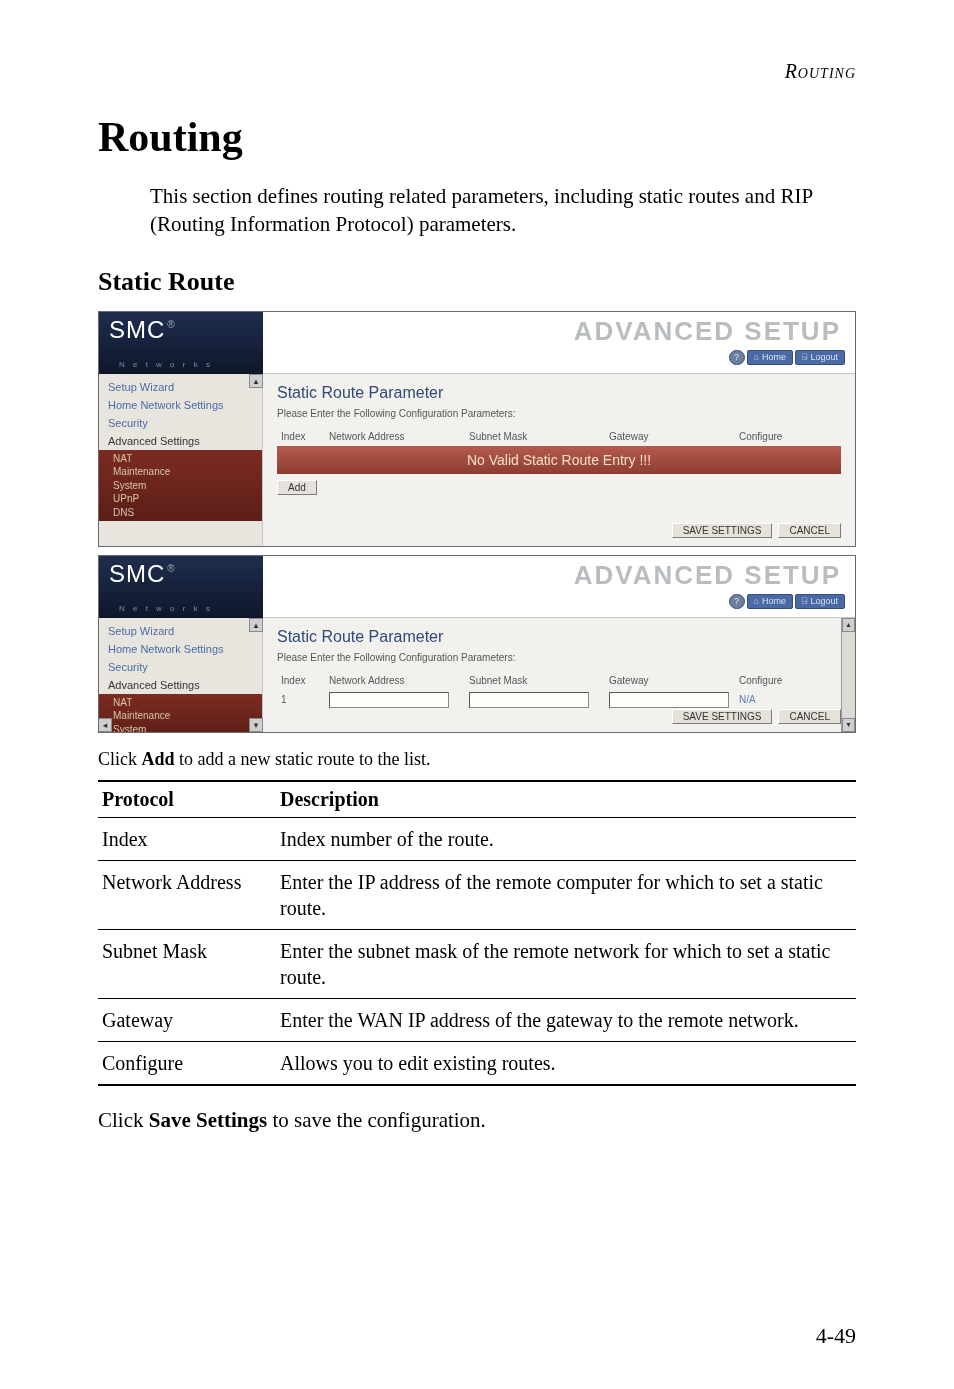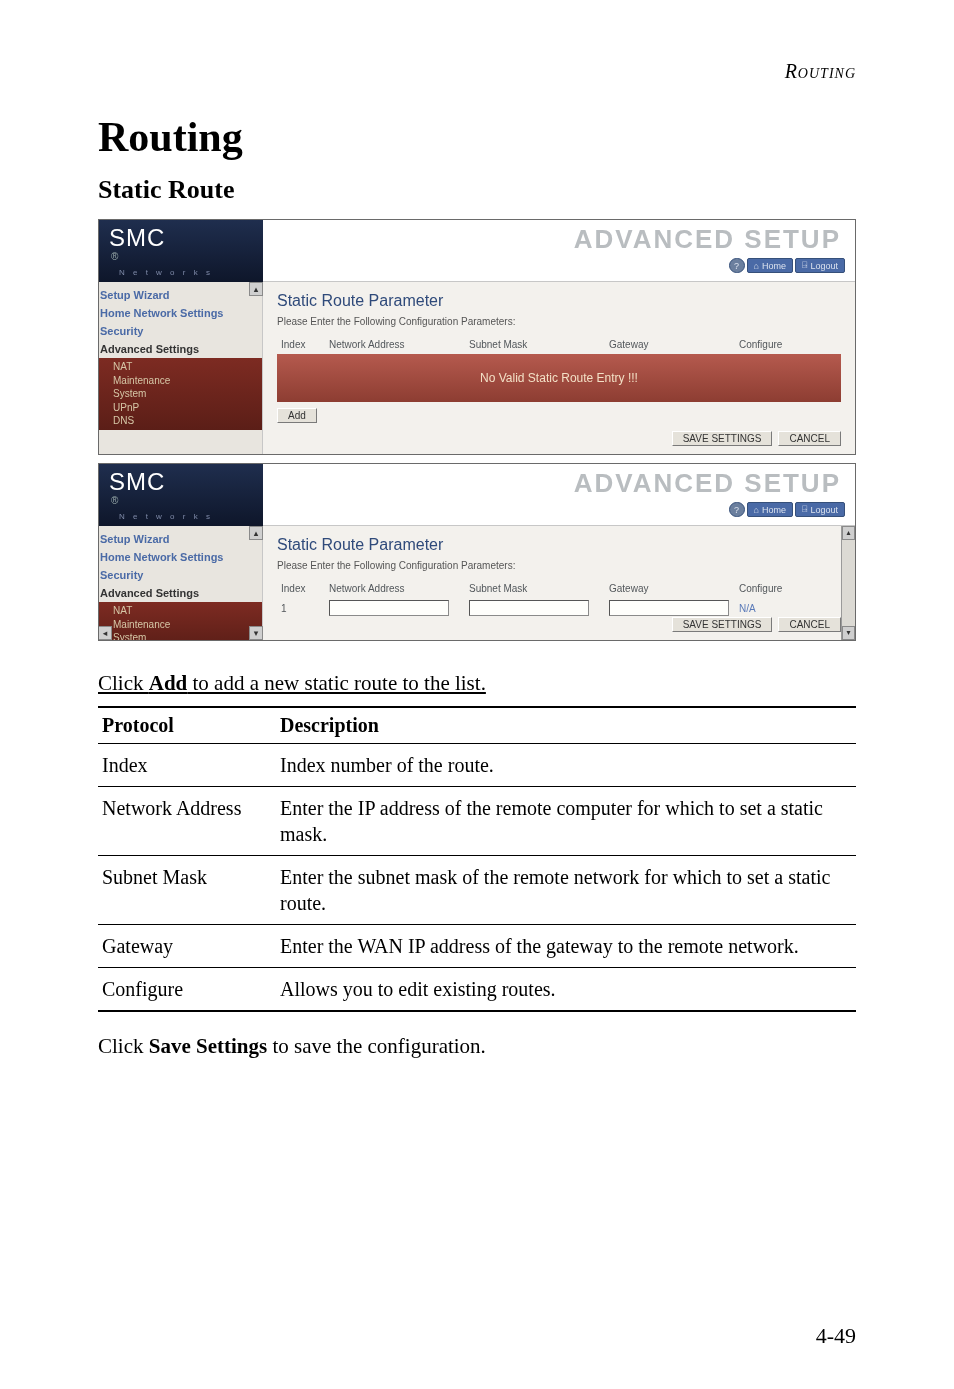--- a/index.html
+++ b/index.html
@@ -94,21 +94,20 @@
     background: linear-gradient(#1f2e4e, #0e162a);
     color: #fff;
     display: flex;
     align-items: flex-start;
     padding: 6px 0 0 10px;
     font-family: "Arial Black", Arial, sans-serif;
     font-size: 24px;
     letter-spacing: 1px;
     position: relative;
     line-height: 1;
-    flex-direction: column;
   }
   .logo-block .reg {
     font-size: 10px;
     margin-left: 2px;
     margin-top: 2px;
     color: #9aa;
   }
   .logo-block .net {
     position: absolute;
     bottom: 5px; left: 20px;
@@ -162,23 +161,23 @@
 
   .sidebar {
     width: 164px;
     background: var(--well-bg);
     border-right: 1px solid #c7c7c7;
     font-size: 11px;
     position: relative;
     padding-top: 4px;
   }
   .sidebar .grp {
-    padding: 3px 8px 3px 1px;
+    padding: 3px 8px 3px 9px;
     color: var(--smc-link);
-    font-weight: 700;
+    font-weight: 400;
   }
   .sidebar .grp.sel {
     color: #333;
   }
   .sidebar .sub {
     background: linear-gradient(#7d2b22, #5b1e17);
     color: #cda;
     padding: 2px 0 2px 14px;
     line-height: 1.35;
   }
@@ -245,22 +244,22 @@
   .c-index { width: 48px; }
   .c-addr  { width: 140px; }
   .c-mask  { width: 140px; }
   .c-gate  { width: 130px; }
   .c-conf  { width: 84px; }
 
   .no-entry-bar {
     background: linear-gradient(#b55a4e, #8d3d32);
     color: #f3e0c6;
     text-align: center;
-    font-size: 12px;
-    padding: 17px 0;
+    font-size: 14px;
+    padding: 6px 0;
     margin: 2px 0 6px 0;
   }
 
   .btn3d {
     display: inline-block;
     background: #e5e2da;
     border: 1px solid #7a7a7a;
     border-top-color: #fff;
     border-left-color: #fff;
     padding: 1px 10px;
@@ -286,23 +285,22 @@
     width: 120px;
   }
 
   .tiny-na {
     color: #5a7ab8;
     font-size: 10px;
   }
 
   
   .caption {
-    font-size: 21px;
-    margin: 30px 0 10px 0;
-    text-decoration: underline;
+    font-size: 18px;
+    margin: 16px 0 10px 0;
   }
 
   table.params {
     width: 100%;
     border-collapse: collapse;
     font-size: 20px;
   }
   table.params th {
     text-align: left;
     font-weight: 700;
@@ -361,20 +359,21 @@
 </style>
 </head>
 <body>
 
 <div class="page">
 
   <div class="running-head">Routing</div>
 
   <h1 class="title">Routing</h1>
 
+  <p class="intro">This section defines routing related parameters, including static routes and RIP (Routing Information Protocol) parameters.</p>
 
   <h2 class="subhead">Static Route</h2>
 
   <div class="screenshot-stack">
 
     <div class="shot shot1">
       <div class="shot-top">
         <div class="logo-block">
           <span>SMC</span>
           <span class="reg">®</span>
@@ -521,21 +520,21 @@
       </tr>
     </thead>
     <tbody>
 
     <tr>
           <td class="pcol">Index</td>
           <td>Index number of the route.</td>
         </tr>
         <tr>
           <td class="pcol">Network Address</td>
-          <td>Enter the IP address of the remote computer for which to set a static mask.</td>
+          <td>Enter the IP address of the remote computer for which to set a static route.</td>
         </tr>
         <tr>
           <td class="pcol">Subnet Mask</td>
           <td>Enter the subnet mask of the remote network for which to set a static route.</td>
         </tr>
         <tr>
           <td class="pcol">Gateway</td>
           <td>Enter the WAN IP address of the gateway to the remote network.</td>
         </tr>
         <tr>

